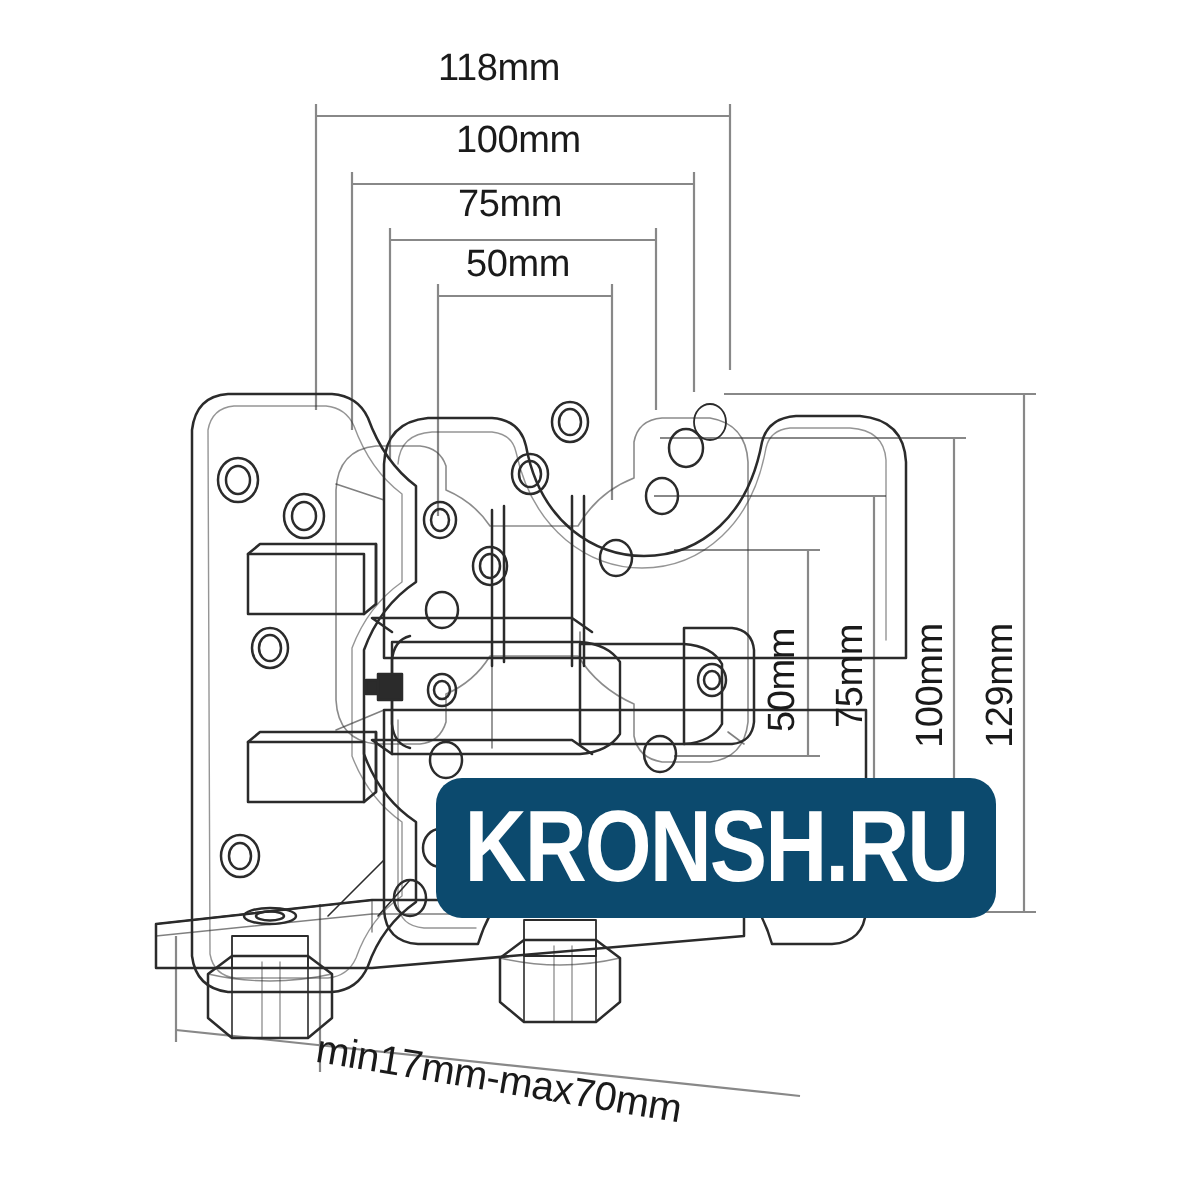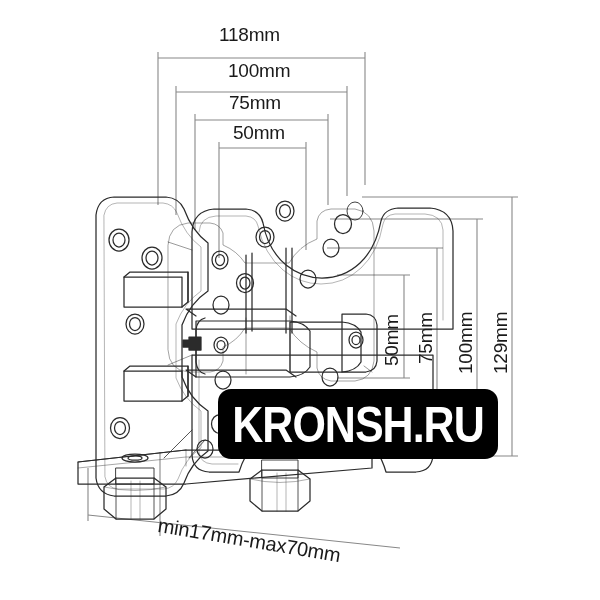--- a/index.html
+++ b/index.html
@@ -39,21 +39,21 @@
     transform: rotate(9.5deg);
     font-size: 20px;
   }
   #watermark {
     position: absolute;
     left: 218px;
     top: 389px;
     width: 280px;
     height: 70px;
     border-radius: 13px;
-    background: #000000;
+    background: #0c4a6e;
     display: flex;
     align-items: center;
     justify-content: center;
     pointer-events: none;
   }
   #watermark span {
     font-family: "Liberation Sans", sans-serif;
     font-weight: bold;
     font-size: 43px;
     color: #ffffff;

